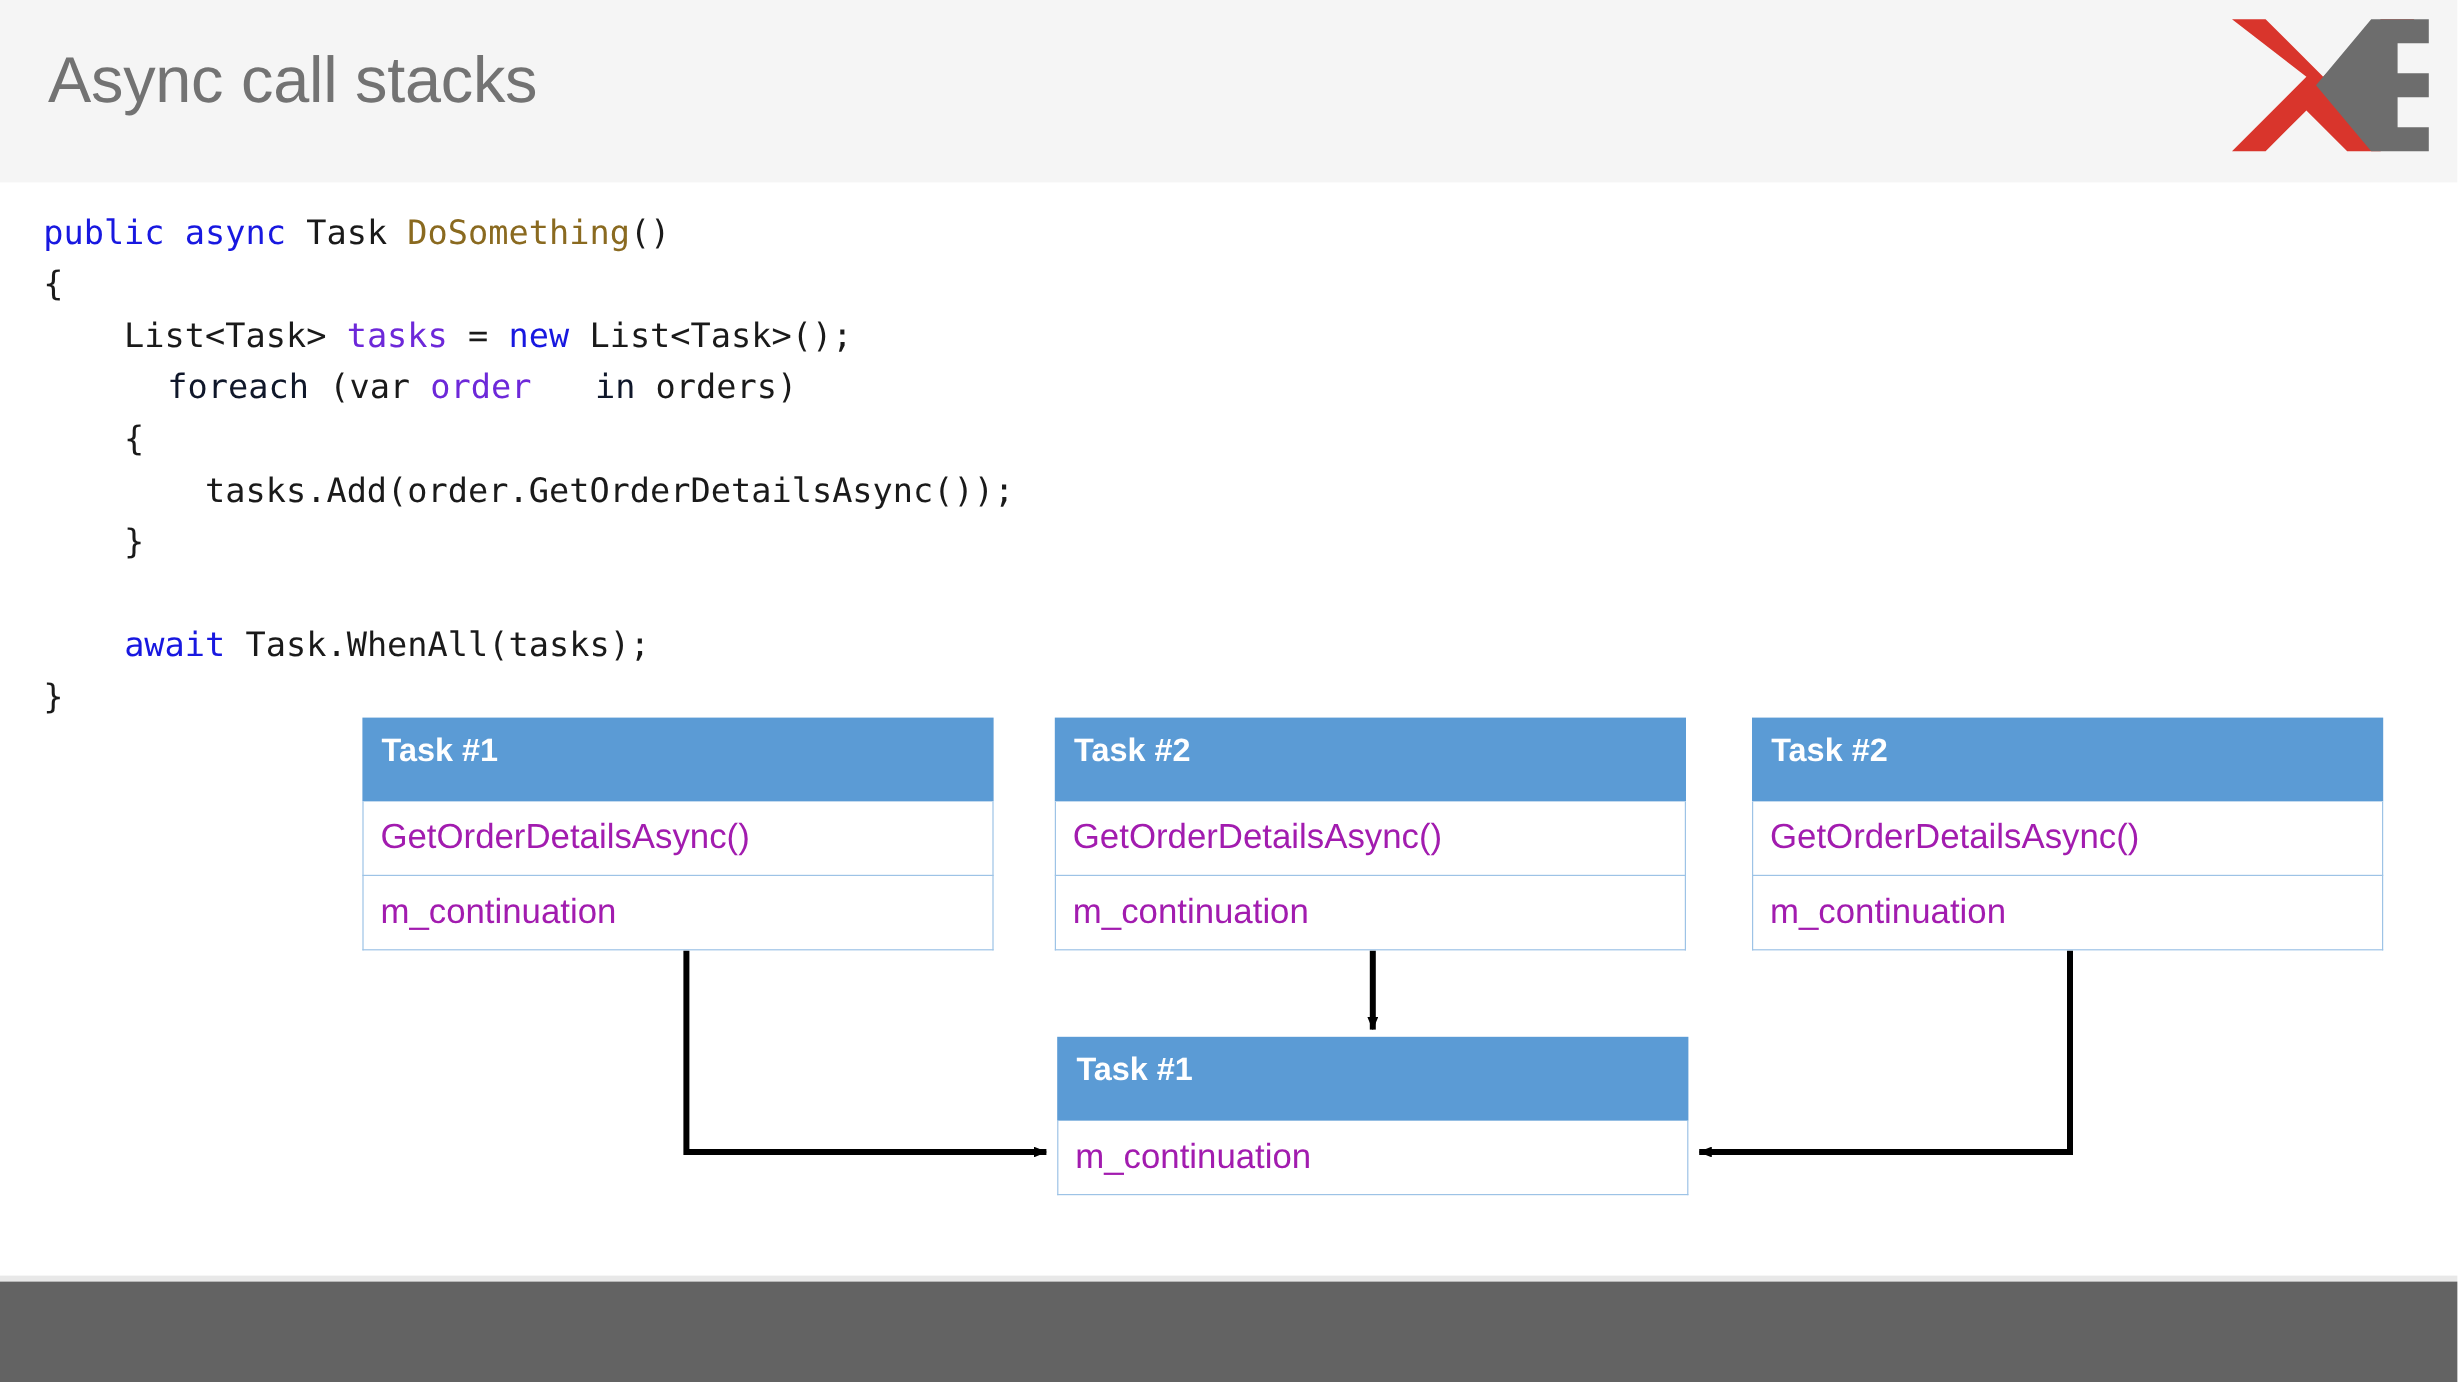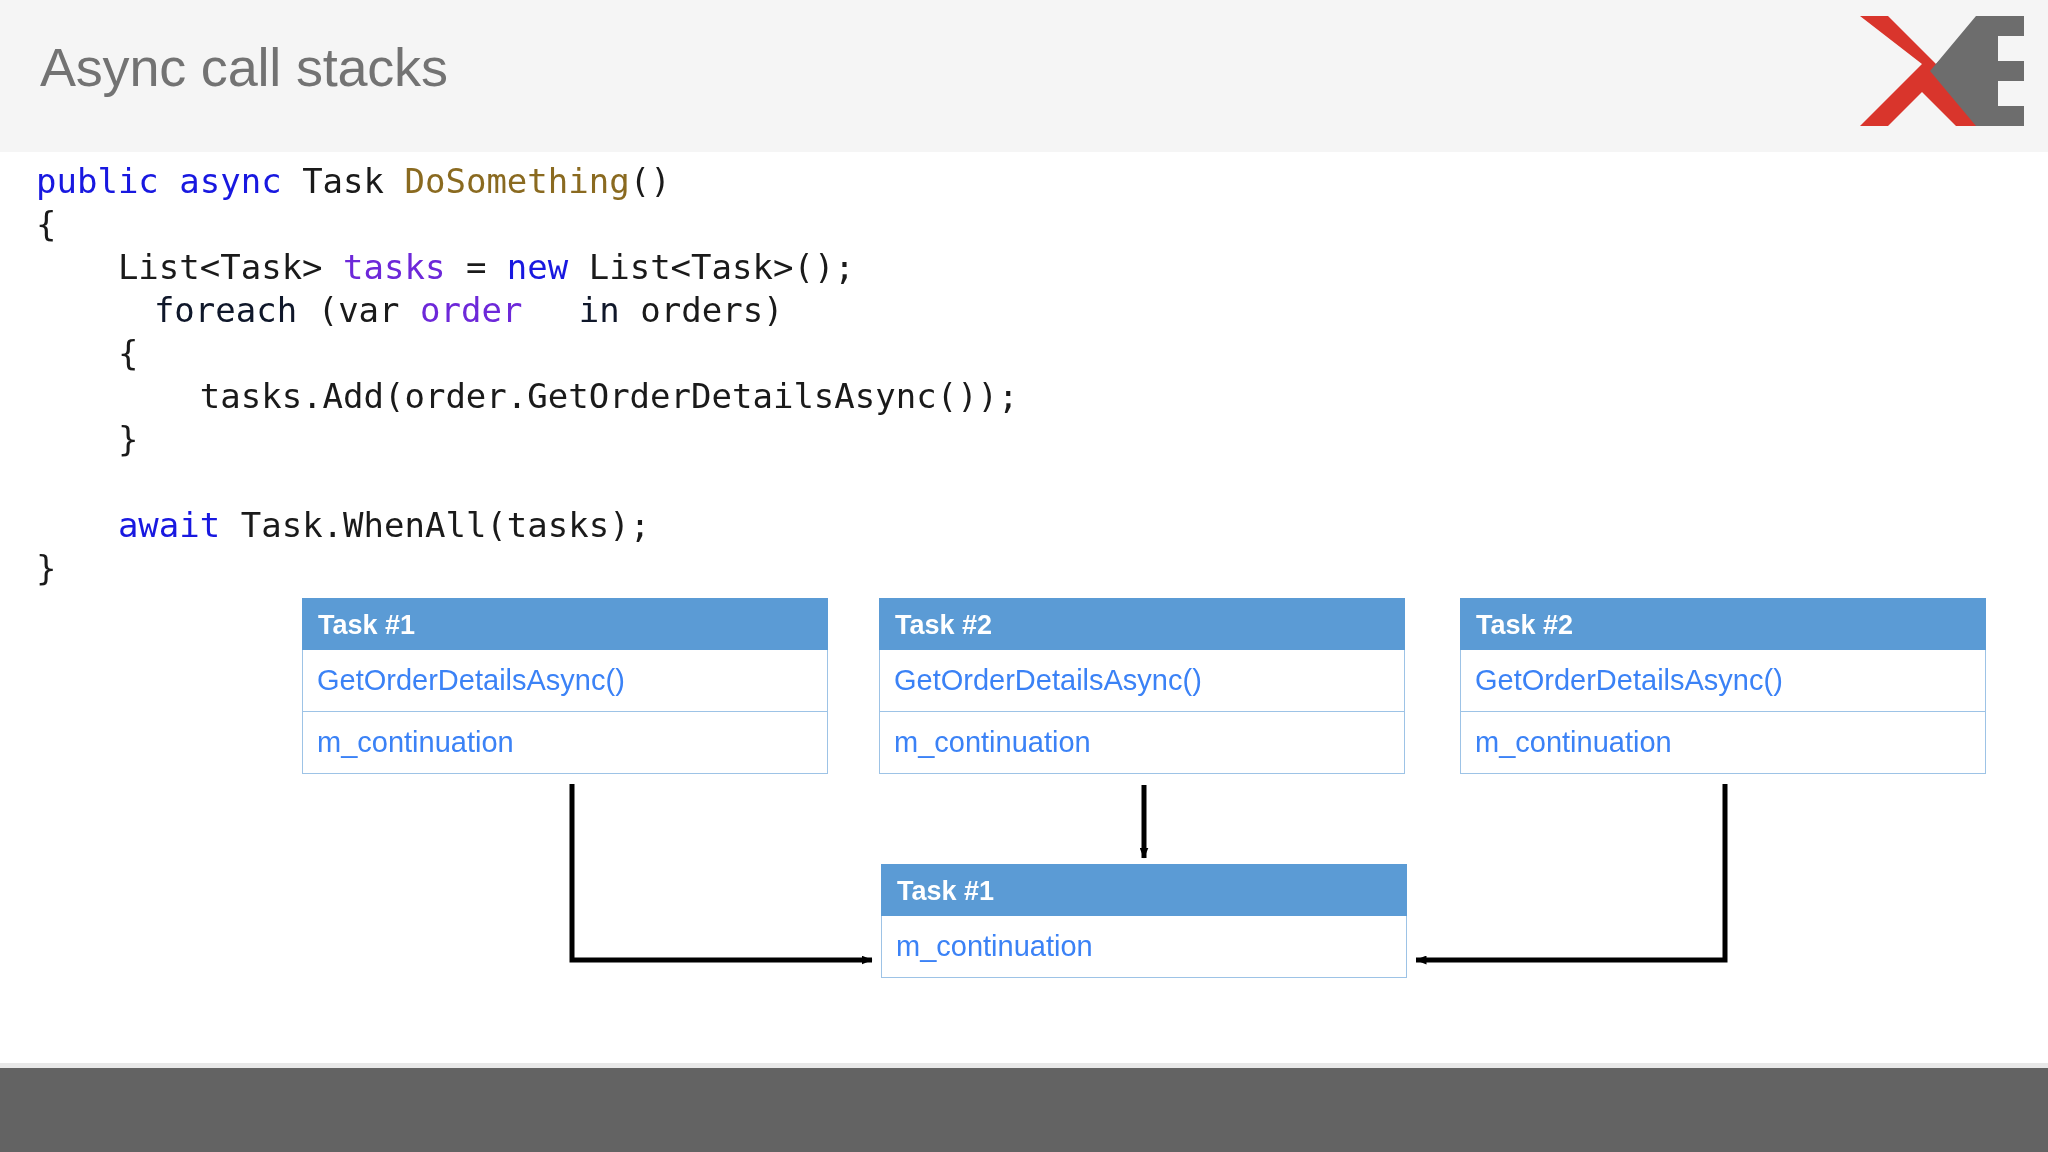--- a/index.html
+++ b/index.html
@@ -41,23 +41,23 @@
     right: 22px;
     top: 14px;
     width: 168px;
     height: 114px;
   }
 
   
   #code-block {
     position: absolute;
     left: 36px;
-    top: 160px;
+    top: 172px;
     font-family: "DejaVu Sans Mono", "Liberation Mono", monospace;
-    font-size: 34px;
+    font-size: 28px;
     line-height: 43px;
     color: #1a1a1a;
     white-space: pre;
   }
   .kw-blue   { color: #1818e0; }
   .kw-purple { color: #0f172a; margin-left: 36px; }
   .kw-var    { color: #6d28d9; }
   .kw-gold   { color: #8a6a20; }
   .kw-plain  { color: #1a1a1a; }
 
@@ -72,31 +72,31 @@
   .task-box {
     position: absolute;
     background: #ffffff;
     box-sizing: border-box;
   }
   .task-head {
     background: #5b9bd5;
     color: #ffffff;
     font-weight: bold;
     font-size: 27px;
-    height: 52px;
+    height: 70px;
     line-height: 54px;
     padding-left: 16px;
     box-sizing: border-box;
     font-family: "Liberation Sans", sans-serif;
     overflow: hidden;
   }
   .task-row {
     border: 1px solid #9dc3e6;
     border-top: none;
-    color: #3b82f6;
+    color: #a21caf;
     font-size: 29px;
     height: 62px;
     line-height: 60px;
     padding-left: 14px;
     box-sizing: border-box;
     background: #ffffff;
     font-family: "Liberation Sans", sans-serif;
     overflow: hidden;
     white-space: nowrap;
   }

